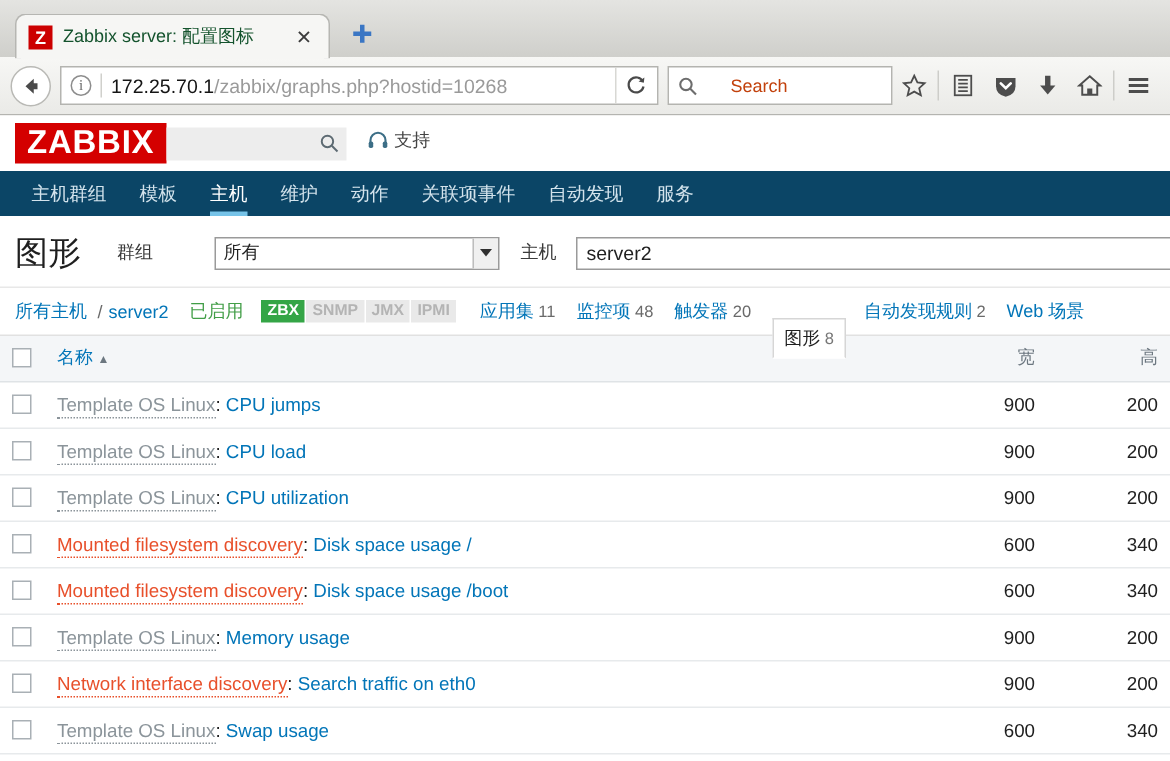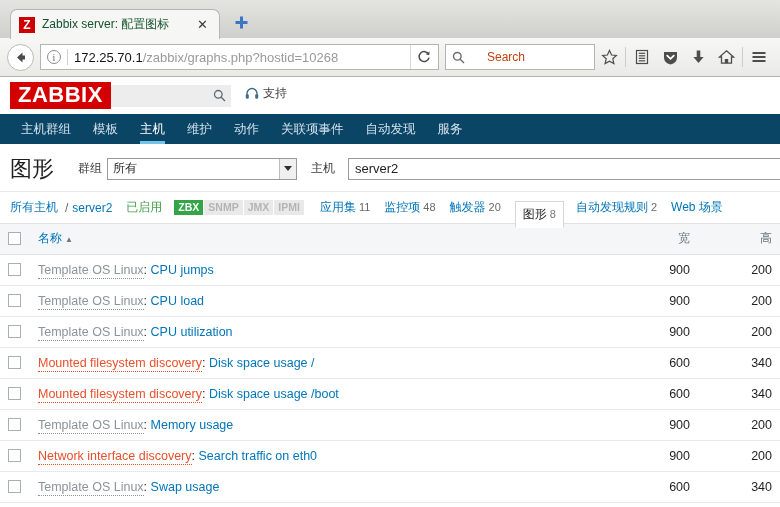--- a/index.html
+++ b/index.html
@@ -235,20 +235,21 @@
   .select-box {
     width: 190px; height: 22px;
     background: #ffffff;
     border: 1px solid #9a9a9a;
     display: flex; align-items: center;
     padding-left: 5px;
     font-size: 12px;
     color: #1f1f1f;
     position: relative;
     flex: 0 0 auto;
+    margin-left: 36px;
   }
   .select-arrow {
     position: absolute;
     right: 0; top: 0;
     width: 17px; height: 20px;
     background: #f0f0f0;
     border-left: 1px solid #bdbdbd;
     display: flex; align-items: center; justify-content: center;
   }
   .caret { width: 0; height: 0; border-left: 4px solid transparent; border-right: 4px solid transparent; border-top: 5px solid #303030; }
@@ -292,21 +293,21 @@
   .badge.off { background: #e9e9e9; color: #b4b4b4; margin-left: 1px; }
   .crumb-tab { color: #0275b8; margin-right: 14px; }
   .crumb-tab .cnt { color: #6a6a6a; margin-left: 3px; font-size: 11px; }
   .crumb-tab.selected {
     color: #1f1f1f;
     background: #ffffff;
     border: 1px solid #d6d6d6;
     border-bottom-color: #ffffff;
     padding: 4px 7px;
     position: relative;
-    top: 7px;
+    top: 18px;
     margin-right: 12px;
   }
   .crumb-tab.selected .cnt { color: #777777; }
 
   table.list { width: 100%; border-collapse: collapse; }
   table.list th {
     background: #f4f6f8;
     border-bottom: 1px solid #dfe3e6;
     font-size: 12px;
     font-weight: normal;

